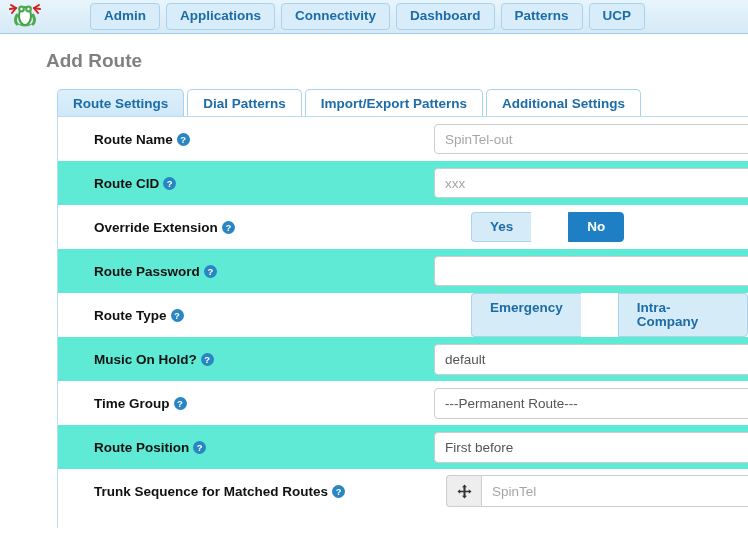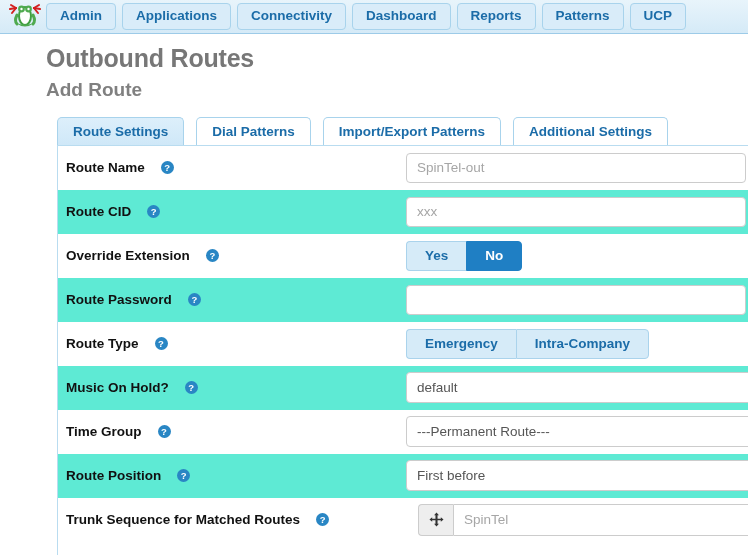--- a/index.html
+++ b/index.html
@@ -14,20 +14,21 @@
 
   
   .navbar {
     height: 34px;
     background: linear-gradient(to bottom, #e8f4fb 0%, #d5eaf7 100%);
     border-bottom: 1px solid #9dcbe8;
     display: flex;
     align-items: center;
     padding: 0 4px;
     box-sizing: border-box;
+    gap: 44px;
   }
   .brand {
     width: 42px;
     height: 30px;
     flex: 0 0 42px;
     display: flex;
     align-items: center;
     justify-content: center;
   }
   .nav-items {
@@ -70,21 +71,21 @@
   
   .tabs-wrap {
     margin-top: 14px;
     padding-left: 57px;
     position: relative;
     height: 30px;
   }
   .tabs {
     display: flex;
     align-items: flex-end;
-    gap: 12px;
+    gap: 3px;
     height: 30px;
   }
   .tab {
     border: 1px solid #a8d3ec;
     border-bottom: none;
     border-radius: 5px 5px 0 0;
     padding: 7px 15px 6px;
     font-size: 13.5px;
     font-weight: bold;
     color: #1b6ca8;
@@ -119,22 +120,23 @@
   .frow.striped {
     background: #5eead4;
   }
   .flabel {
     flex: 0 0 340px;
     font-size: 13.5px;
     font-weight: bold;
     color: #111111;
     display: flex;
     align-items: center;
-    gap: 16px;
+    gap: 4px;
     padding-left: 0;
+    margin-left: 28px;
   }
   .fctrl {
     flex: 1 1 auto;
     display: flex;
     align-items: flex-start;
     padding-right: 0;
   }
 
   
   .help-icon {
@@ -187,20 +189,21 @@
   .tg-btn {
     border: 1px solid #aad3ec;
     background: #d6ebf8;
     color: #1b6ca8;
     font-size: 13.5px;
     font-weight: bold;
     padding: 7px 18px 8px;
     line-height: 1;
     cursor: pointer;
     box-sizing: border-box;
+    margin-left: 37px;
   }
   .btn-group .tg-btn:first-child {
     border-radius: 4px 0 0 4px;
     border-right: none;
   }
   .btn-group .tg-btn:last-child {
     border-radius: 0 4px 4px 0;
   }
   .tg-btn.active {
     background: #1f7fc4;
@@ -264,28 +267,26 @@
       <path d="M8 20 Q17 27 26 20 Q17 23 8 20 Z" fill="#4faa4f"></path>
       <path d="M9 12 Q6 18 9 21" stroke="#4faa4f" stroke-width="3" fill="none" stroke-linecap="round"></path>
       <path d="M25 12 Q28 18 25 21" stroke="#4faa4f" stroke-width="3" fill="none" stroke-linecap="round"></path>
     </svg>
   </div>
   <div class="nav-items">
     <button class="nav-btn">Admin</button>
     <button class="nav-btn">Applications</button>
     <button class="nav-btn">Connectivity</button>
     <button class="nav-btn">Dashboard</button>
-    <button class="nav-btn">Reports</button>
     <button class="nav-btn">Patterns</button>
     <button class="nav-btn">UCP</button>
   </div>
 </div>
 
 <div class="page-head">
-  <h1 class="page-title">Outbound Routes</h1>
   <div class="page-sub">Add Route</div>
 </div>
 
 <div class="tabs-wrap">
   <div class="tabs">
     <div class="tab active">Route Settings</div>
     <div class="tab">Dial Patterns</div>
     <div class="tab">Import/Export Patterns</div>
     <div class="tab">Additional Settings</div>
   </div>

